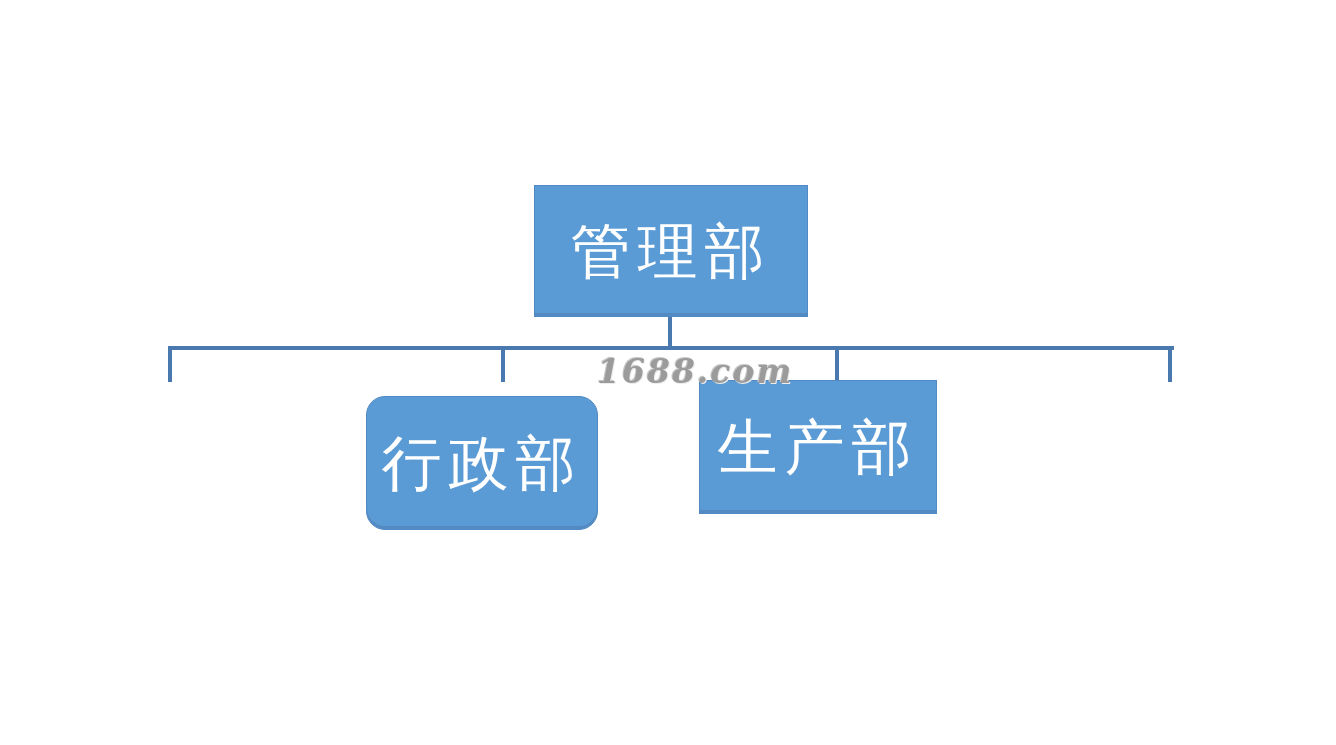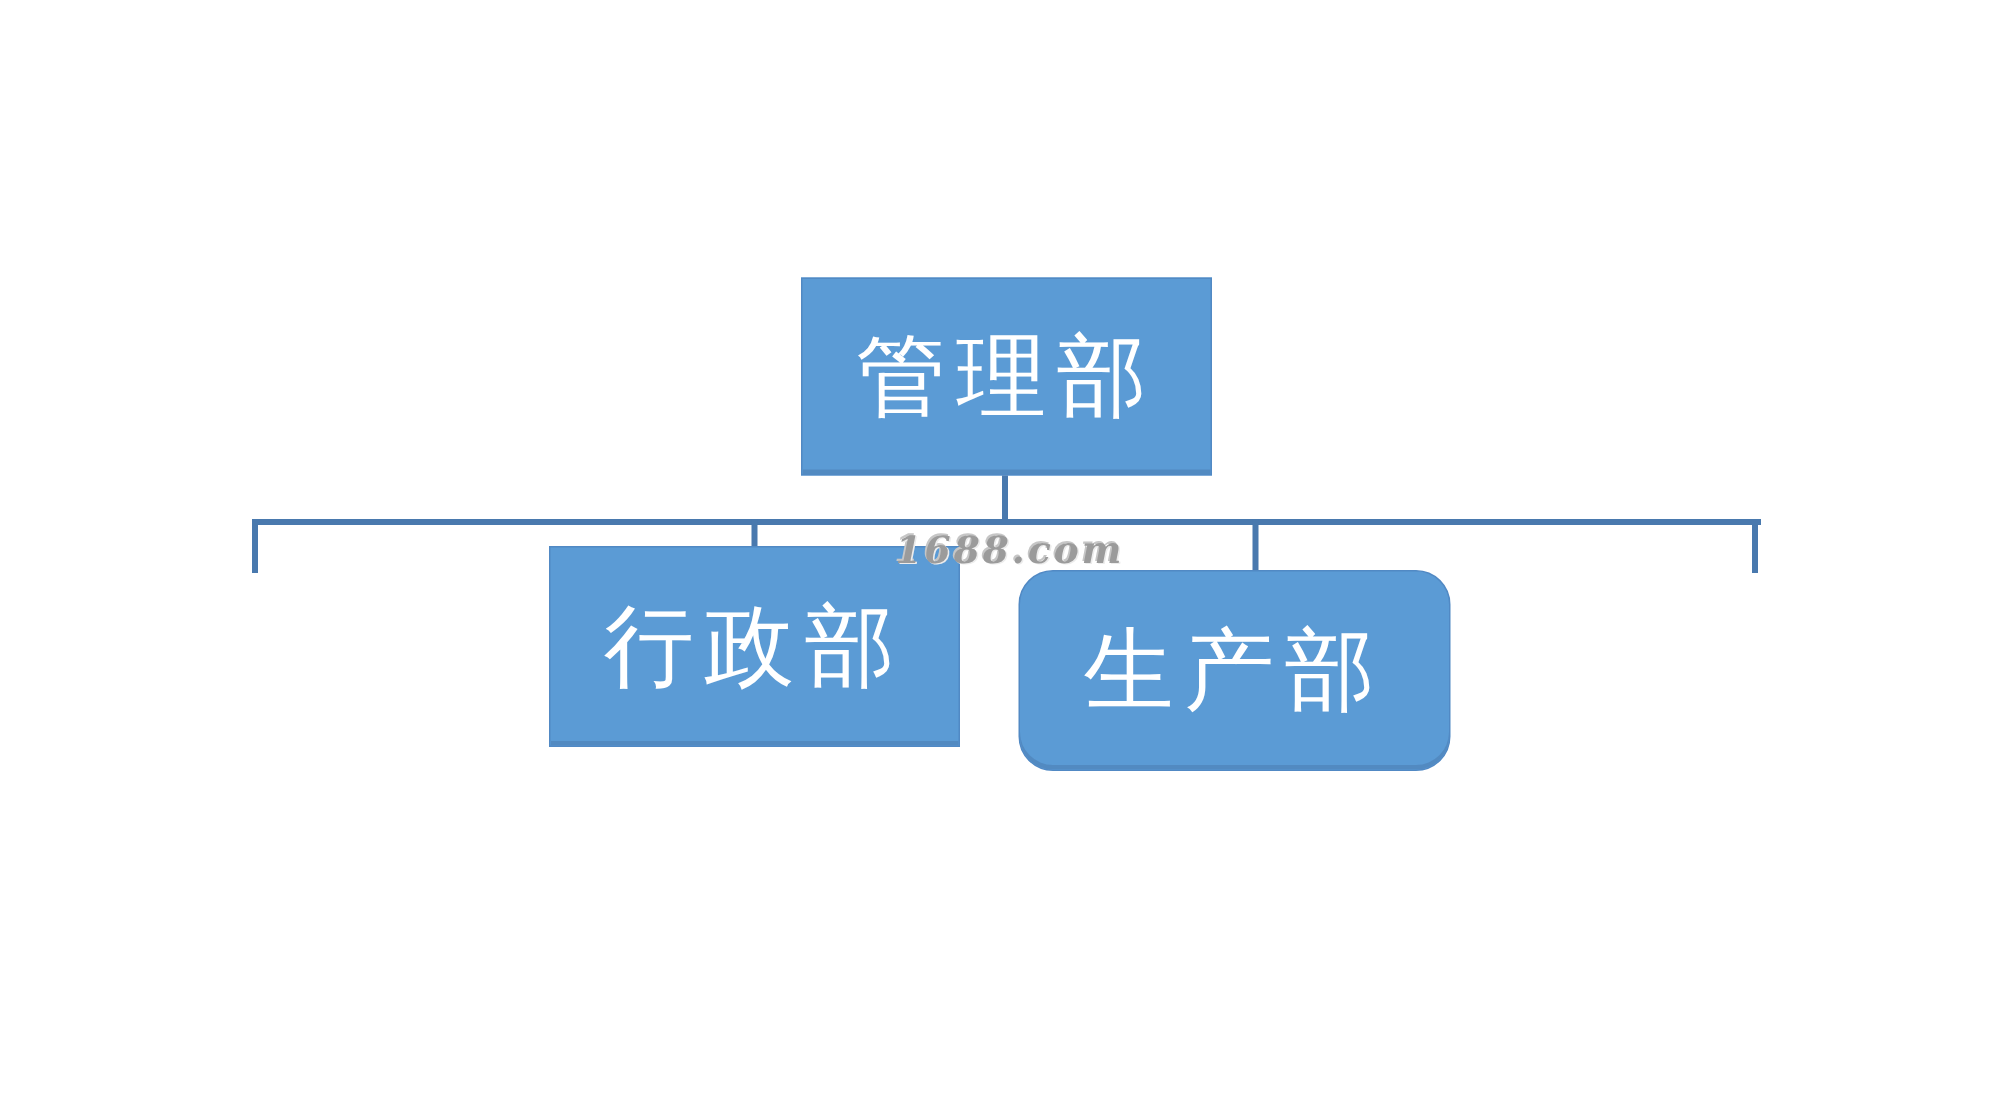--- a/index.html
+++ b/index.html
@@ -34,22 +34,22 @@
     font-size: 60px;
     letter-spacing: 7px;
     line-height: 1.18;
     text-align: center;
   }
   .node .label {
     display: inline-block;
   }
   #node-root   { left: 534px; top: 185px; width: 274px; height: 132px; }
   #node-c1     { left:  33px; top: 380px; width: 274px; height: 134px; }
-  #node-c2     { left: 366px; top: 364px; width: 274px; height: 134px; }
-  #node-c3     { left: 679px; top: 380px; width: 288px; height: 134px; border-radius: 23px; }
+  #node-c2     { left: 366px; top: 396px; width: 232px; height: 134px; border-radius: 19px; }
+  #node-c3     { left: 699px; top: 380px; width: 238px; height: 134px; }
   #node-c4     { left: 1032px; top: 380px; width: 274px; height: 134px; }
   
   #node-c1 .label { max-width: 230px; }
 
   
   .line {
     position: absolute;
     background: #4979AE;
   }
   #conn-stem   { left: 668px;  top: 317px; width: 4px;    height: 31px; }
@@ -57,21 +57,21 @@
   #conn-drop1  { left: 168px;  top: 346px; width: 4px;    height: 36px; }
   #conn-drop2  { left: 501px;  top: 346px; width: 4px;    height: 36px; }
   #conn-drop3  { left: 835px;  top: 346px; width: 4px;    height: 36px; }
   #conn-drop4  { left: 1168px; top: 346px; width: 4px;    height: 36px; }
 
   
   .watermark {
     position: absolute;
     left: 597px;
     top: 352px;
-    font-size: 25px;
+    font-size: 33px;
     font-style: italic;
     font-weight: bold;
     letter-spacing: 2px;
     color: #9b9b9b;
     text-shadow: 1px 1px 0 #ececec, -1px -1px 0 #c6c6c6;
     font-family: "DejaVu Serif", "Liberation Serif", serif;
   }
 </style>
 </head>
 <body>

